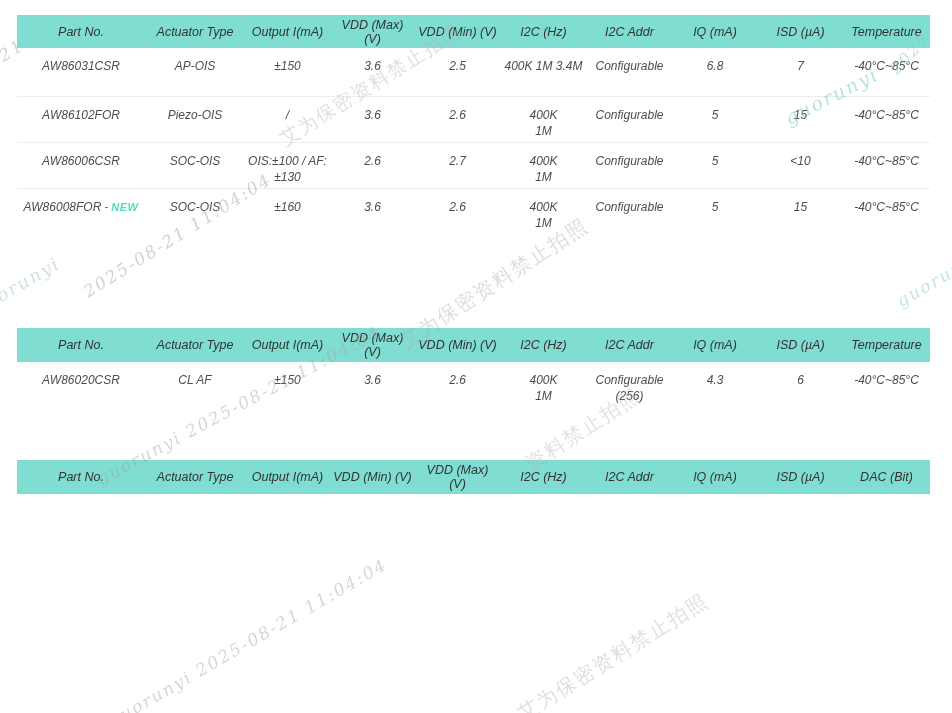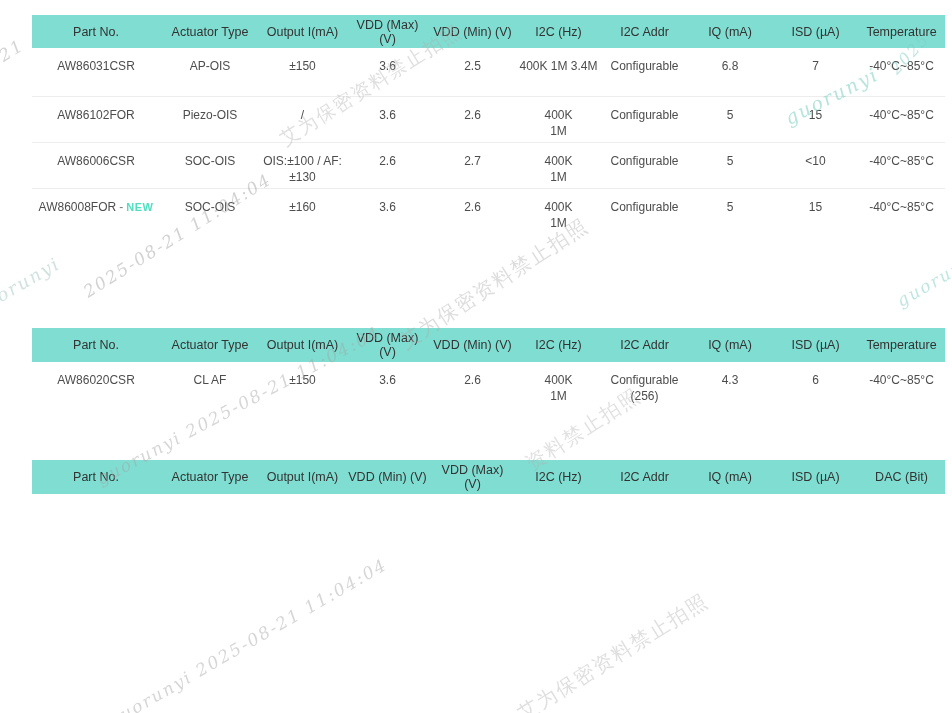--- a/index.html
+++ b/index.html
@@ -5,24 +5,25 @@
   html,body{margin:0;padding:0;background:#fff;}
   .page{
     position:relative;
     width:952px;height:713px;
     background:#ffffff;
     overflow:hidden;
     font-family:"Liberation Sans", sans-serif;
   }
   .spec-table{
     position:absolute;
-    left:32px;
+    left:17px;
     width:913px;
     border-collapse:collapse;
     table-layout:fixed;
+    font-style:italic;
   }
   .spec-table thead th{
     background:#7fded1;
     color:#333333;
     font-weight:400;
     font-size:12.5px;
     text-align:center;
     vertical-align:middle;
     padding:0 3px;
   }

